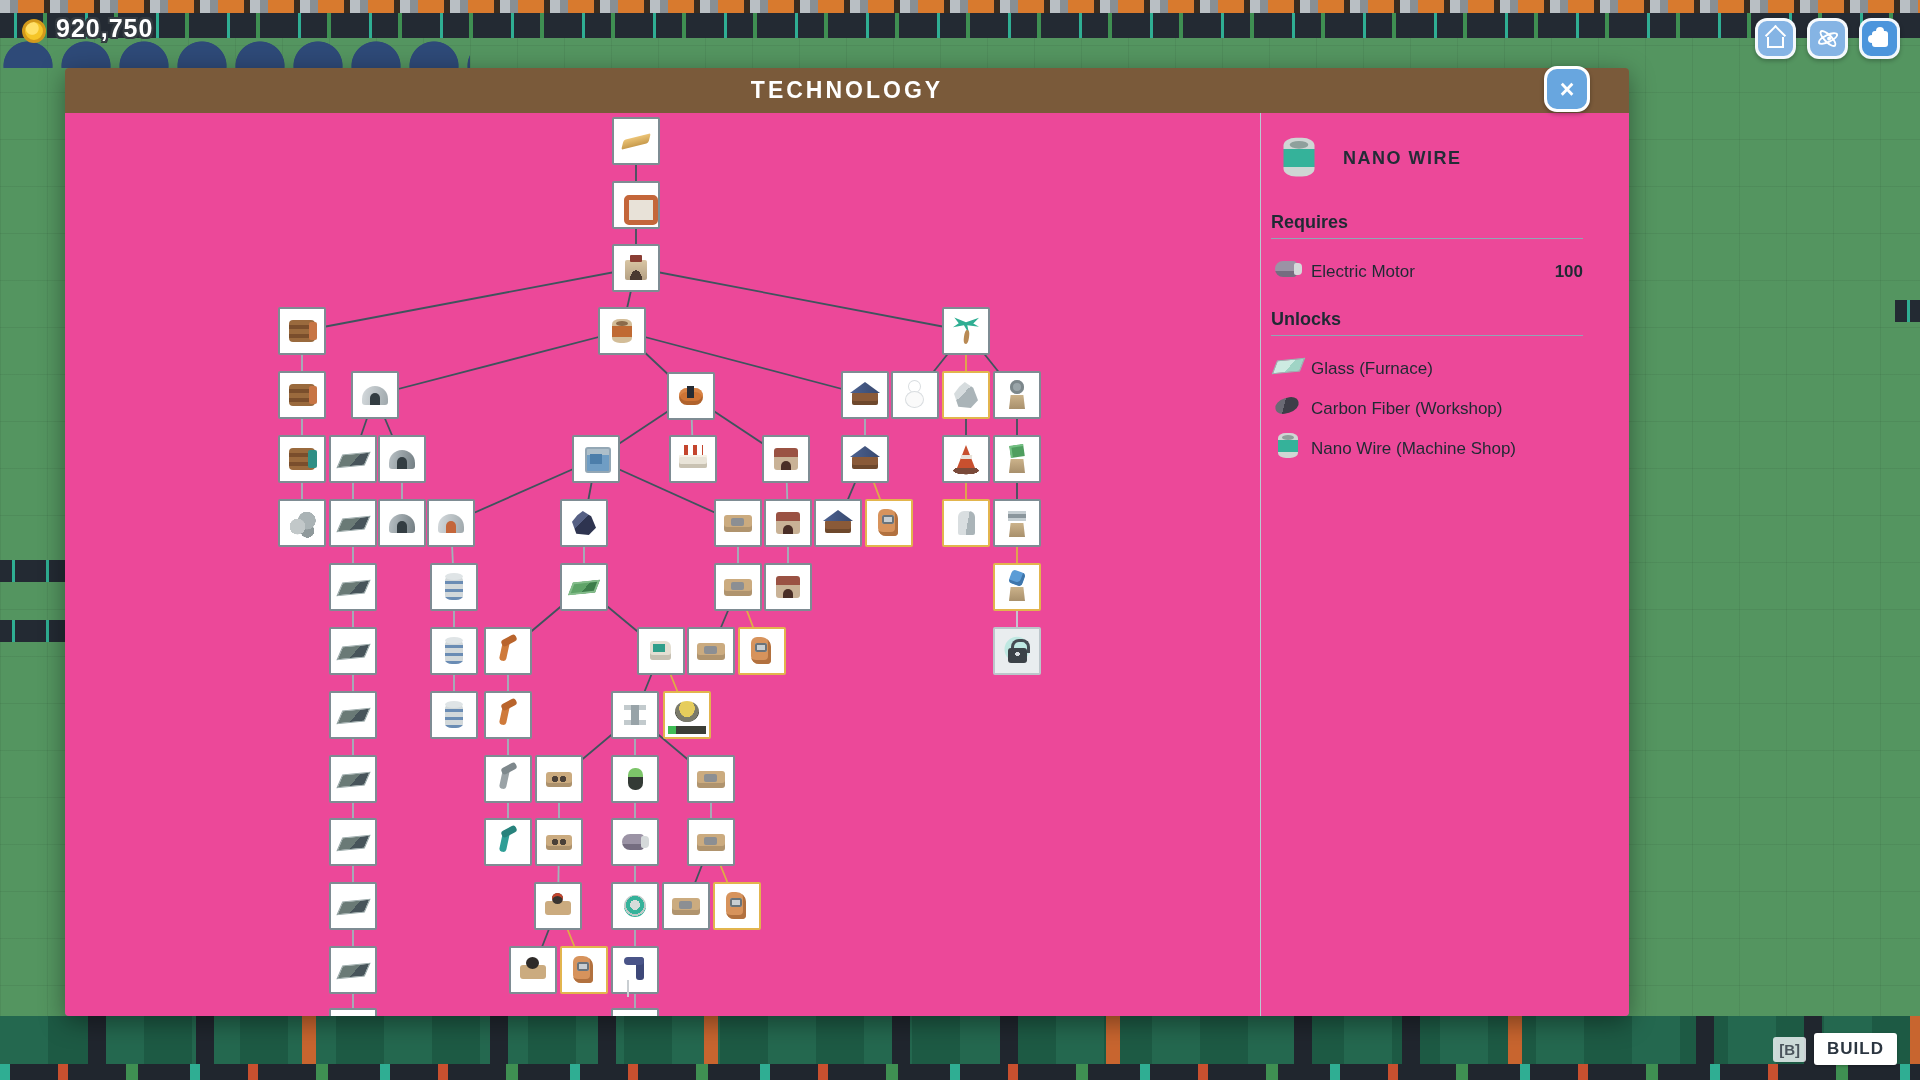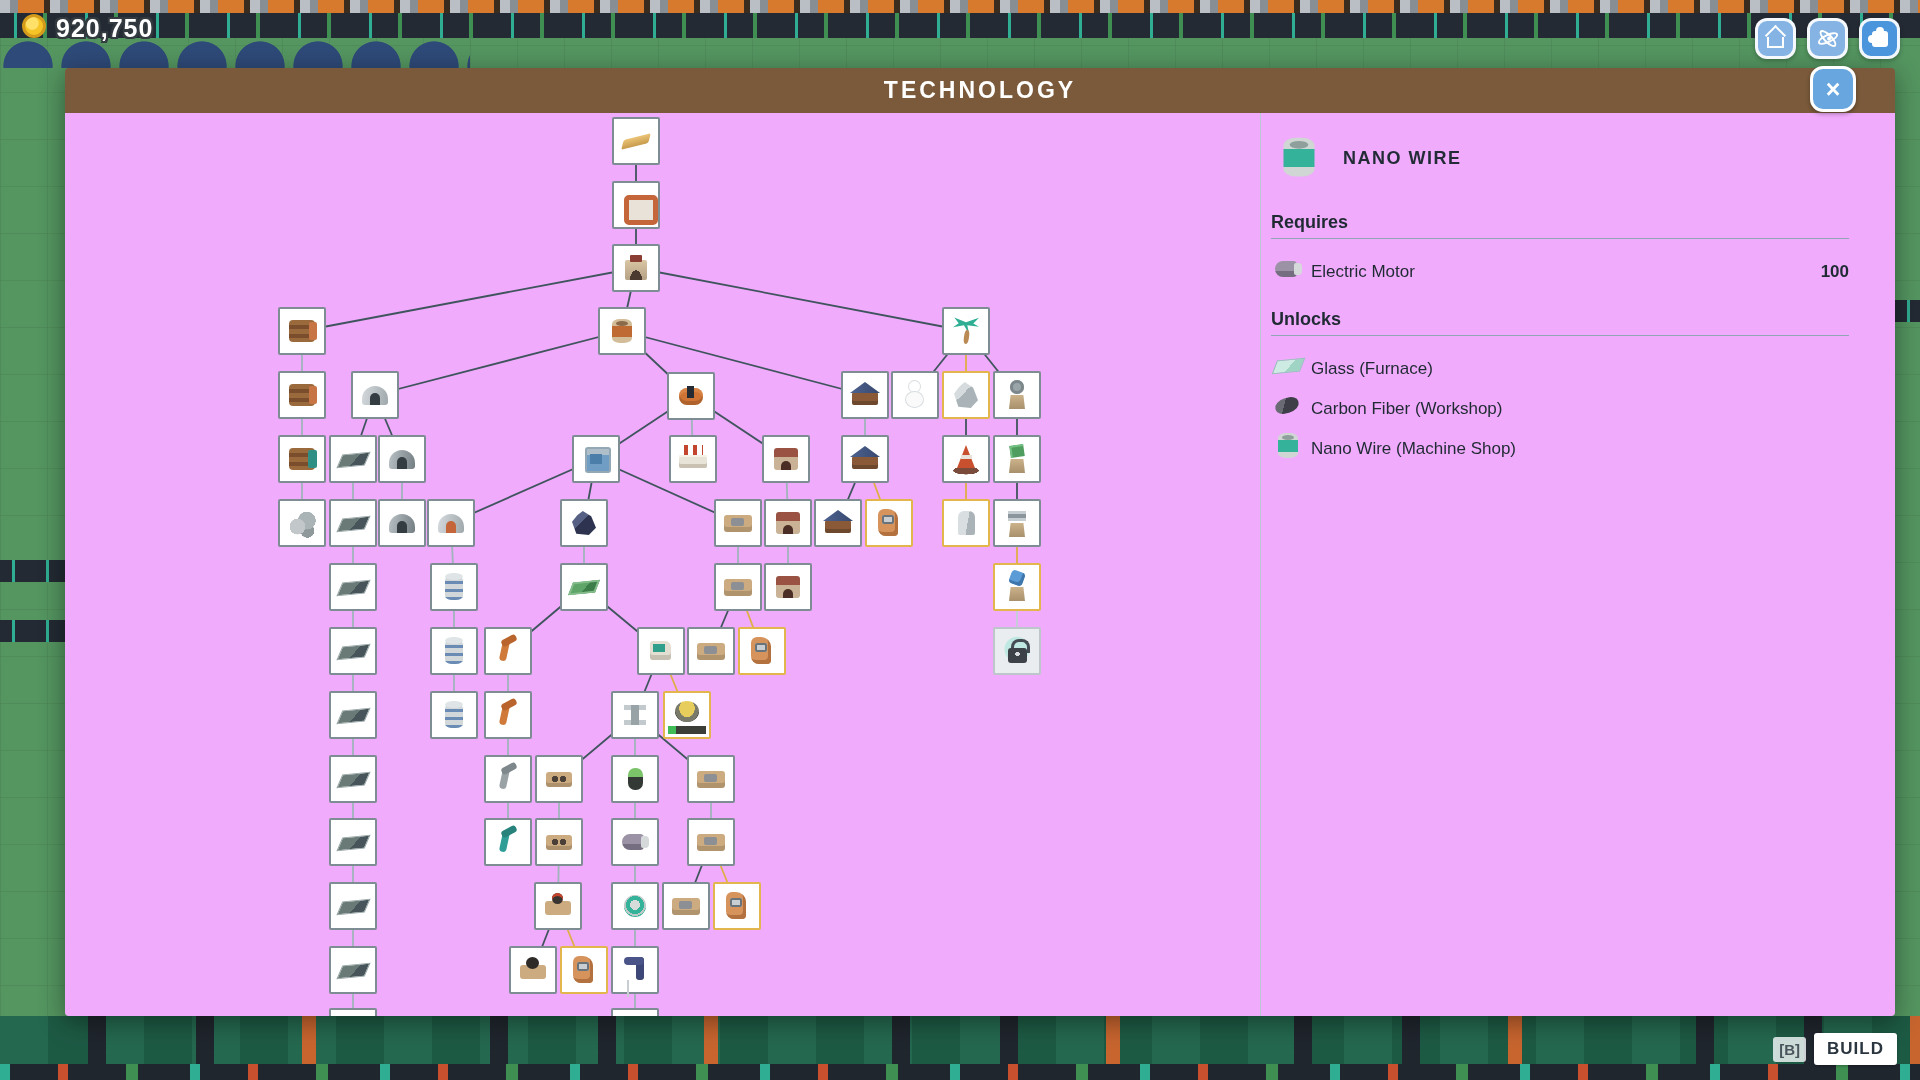--- a/index.html
+++ b/index.html
@@ -17,46 +17,46 @@
     background-size:58px 66px;background-repeat:repeat-x}
   .bg-bottom{position:absolute;left:0;top:1016px;right:0;bottom:0;
     background:repeating-linear-gradient(90deg,#24684f 0 48px,#1d5a44 48px 96px)}
   .bg-bottom .vbelts{position:absolute;inset:0;
     background:repeating-linear-gradient(90deg,transparent 0 88px,#20262e 88px 106px,transparent 106px 196px,#20262e 196px 214px,transparent 214px 302px,#c8652f 302px 316px,transparent 316px 402px)}
   .bg-bottom .edge{position:absolute;left:0;right:0;bottom:0;height:16px;background:#20262e;
     background-image:repeating-linear-gradient(90deg,#2fae93 0 10px,transparent 10px 58px,#c8502f 58px 68px,transparent 68px 126px,#3f8f52 126px 138px,transparent 138px 190px)}
   .belt-h{position:absolute;height:22px;background:#232a33;
     background-image:repeating-linear-gradient(90deg,transparent 0 12px,#2fae93 12px 15px,transparent 15px 34px)}
   
-  .coins{position:absolute;left:22px;top:14px;display:flex;gap:10px;align-items:flex-start;z-index:30}
+  .coins{position:absolute;left:22px;top:14px;display:flex;gap:10px;align-items:flex-end;z-index:30}
   .coin-ic{width:24px;height:24px;border-radius:50%;background:radial-gradient(circle at 40% 35%,#ffe069 0 6px,#f5c528 7px);border:3px solid #d39a1c}
   .coin-val{font-size:25px;font-weight:900;color:#fff;letter-spacing:1px;
     text-shadow:2px 0 0 #333a40,-2px 0 0 #333a40,0 2px 0 #333a40,0 -2px 0 #333a40,2px 2px 0 #333a40,-2px -2px 0 #333a40,2px -2px 0 #333a40,-2px 2px 0 #333a40}
   .topbar{position:absolute;top:18px;right:20px;display:flex;gap:11px;z-index:30}
   .tbtn{width:41px;height:41px;border-radius:12px;border:3px solid rgba(255,255,255,.92);background:#85b4e4;
     display:flex;align-items:center;justify-content:center;cursor:pointer;box-shadow:0 2px 4px rgba(0,0,0,.25)}
   .tbtn.bright{background:#4b95dc}
   .ico-home{width:17px;height:11px;border:2.5px solid #fff;border-top:none;position:relative;margin-top:7px}
   .ico-home::before{content:"";position:absolute;width:13px;height:13px;border:2.5px solid #fff;border-right:none;border-bottom:none;transform:rotate(45deg);top:-9px;left:-1px}
   .ico-atom{width:22px;height:9px;border:2px solid #fff;border-radius:50%;position:relative;transform:rotate(-25deg)}
   .ico-atom::before{content:"";position:absolute;inset:-2px;border:2px solid #fff;border-radius:50%;transform:rotate(70deg)}
   .ico-atom::after{content:"";position:absolute;left:8px;top:1px;width:4px;height:4px;border-radius:50%;background:#fff}
   .ico-puzzle{width:16px;height:16px;background:#fff;border-radius:3px;position:relative}
   .ico-puzzle::before{content:"";position:absolute;width:8px;height:8px;border-radius:50%;background:#fff;top:-4px;left:4px}
   .ico-puzzle::after{content:"";position:absolute;width:8px;height:8px;border-radius:50%;background:#fff;left:-4px;top:4px}
   .build-ui{position:absolute;right:23px;bottom:15px;display:flex;gap:8px;align-items:center;z-index:30}
   .keyhint{background:rgba(243,247,249,.82);color:#4a545c;font-weight:700;font-size:15px;padding:4px 6px;border-radius:3px}
   .build-btn{background:#fff;color:#2b3540;font-weight:700;font-size:17px;letter-spacing:1px;padding:6px 13px;border-radius:3px;cursor:pointer;box-shadow:0 1px 3px rgba(0,0,0,.3)}
   
-  .modal{position:absolute;left:65px;top:68px;width:1830px;height:948px;z-index:20;box-shadow:0 6px 26px rgba(0,0,0,.4);border-radius:4px}
+  .modal{position:absolute;left:65px;top:68px;width:1564px;height:948px;z-index:20;box-shadow:0 6px 26px rgba(0,0,0,.4);border-radius:4px}
   .mhead{height:45px;background:#7a5a3a;border-radius:4px 4px 0 0;display:flex;align-items:center;justify-content:center;position:relative}
   .mtitle{color:#fff;font-weight:900;font-size:23px;letter-spacing:3px}
   .mclose{position:absolute;top:-2px;right:39px;width:46px;height:46px;border-radius:13px;background:#68a6df;border:3.5px solid #fff;
     color:#fff;font-size:25px;font-weight:900;display:flex;align-items:center;justify-content:center;cursor:pointer;box-shadow:0 2px 4px rgba(0,0,0,.3)}
-  .mbody{display:flex;height:903px;background:#f0abfc;border-radius:0 0 4px 4px}
+  .mbody{display:flex;height:903px;background:#ec4899;border-radius:0 0 4px 4px}
   .tree-wrap{width:1196px;position:relative;overflow:hidden;border-right:1px solid #b9c9d2}
   #edges{position:absolute;left:0;top:0}
   
   .node{position:absolute;width:48px;height:48px;background:#fff;border:2px solid #7e8c93;border-radius:2px;
     display:flex;align-items:center;justify-content:center;cursor:pointer}
   .node.s-a{border-color:#e2b54d;border-width:2.5px}
   .node.s-l{background:#e9edef;border-color:#bcc6cb}
   .node.s-p{border-color:#e2b54d;border-width:2.5px}
   .node.s-p .ic{margin-top:-7px}
   .pb{position:absolute;left:3px;right:3px;bottom:3px;height:8px;background:#3b3e36}

